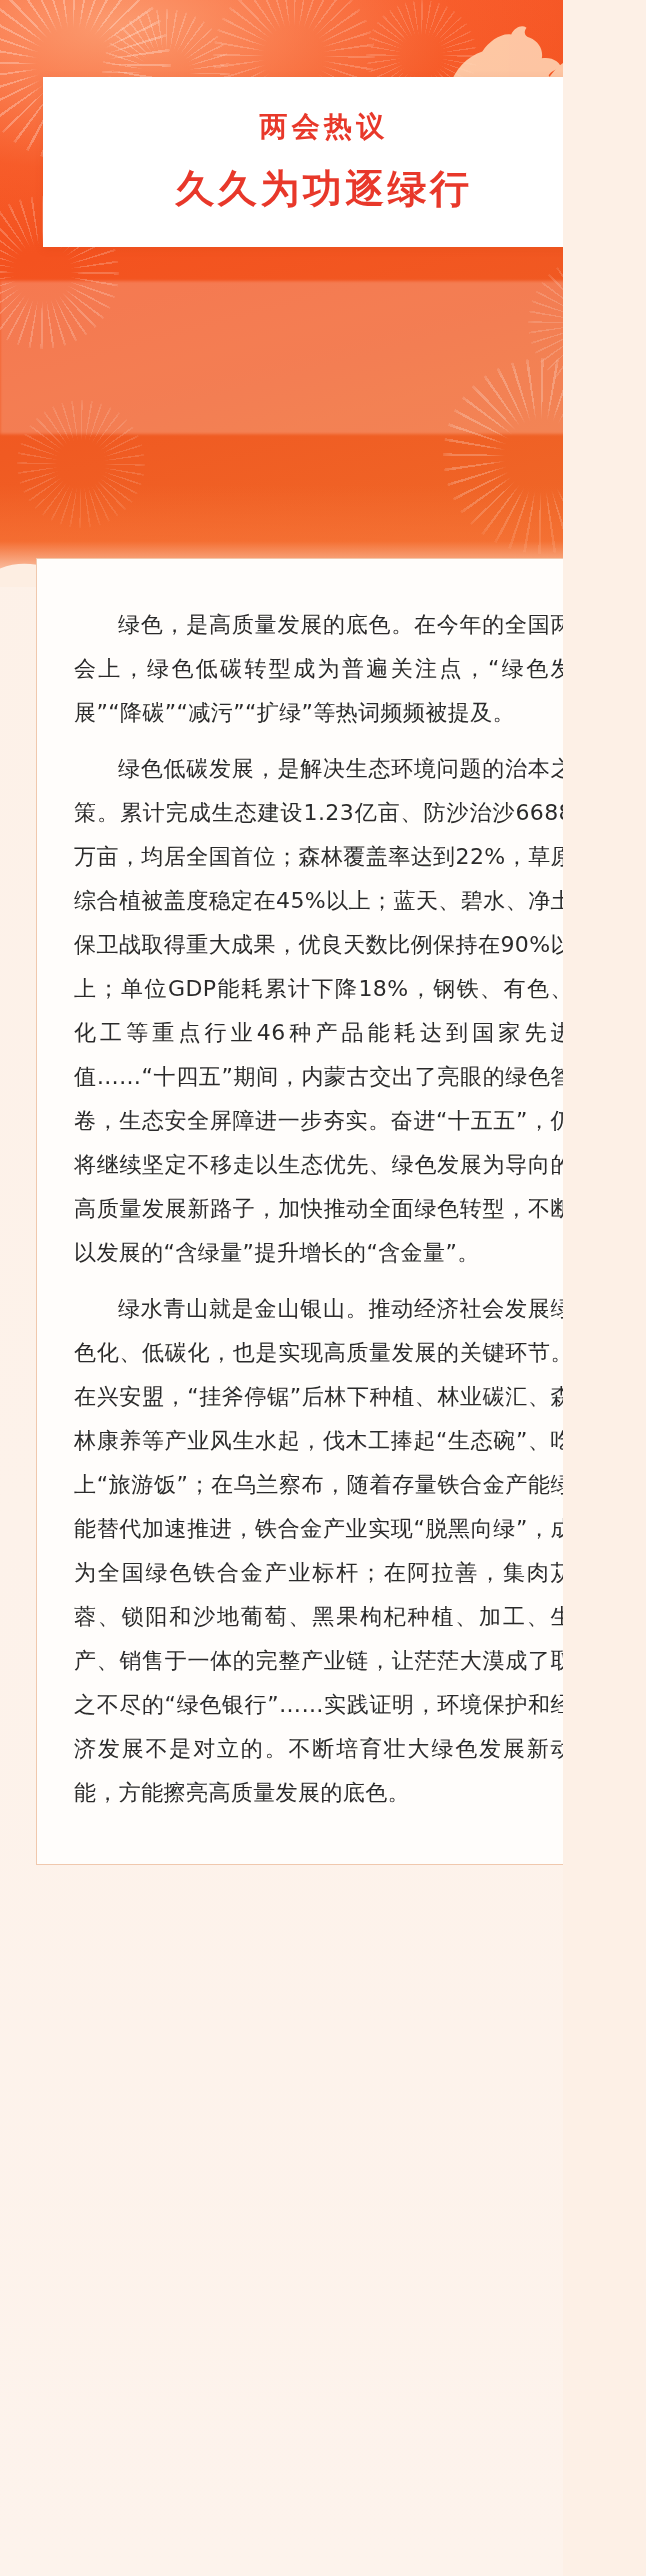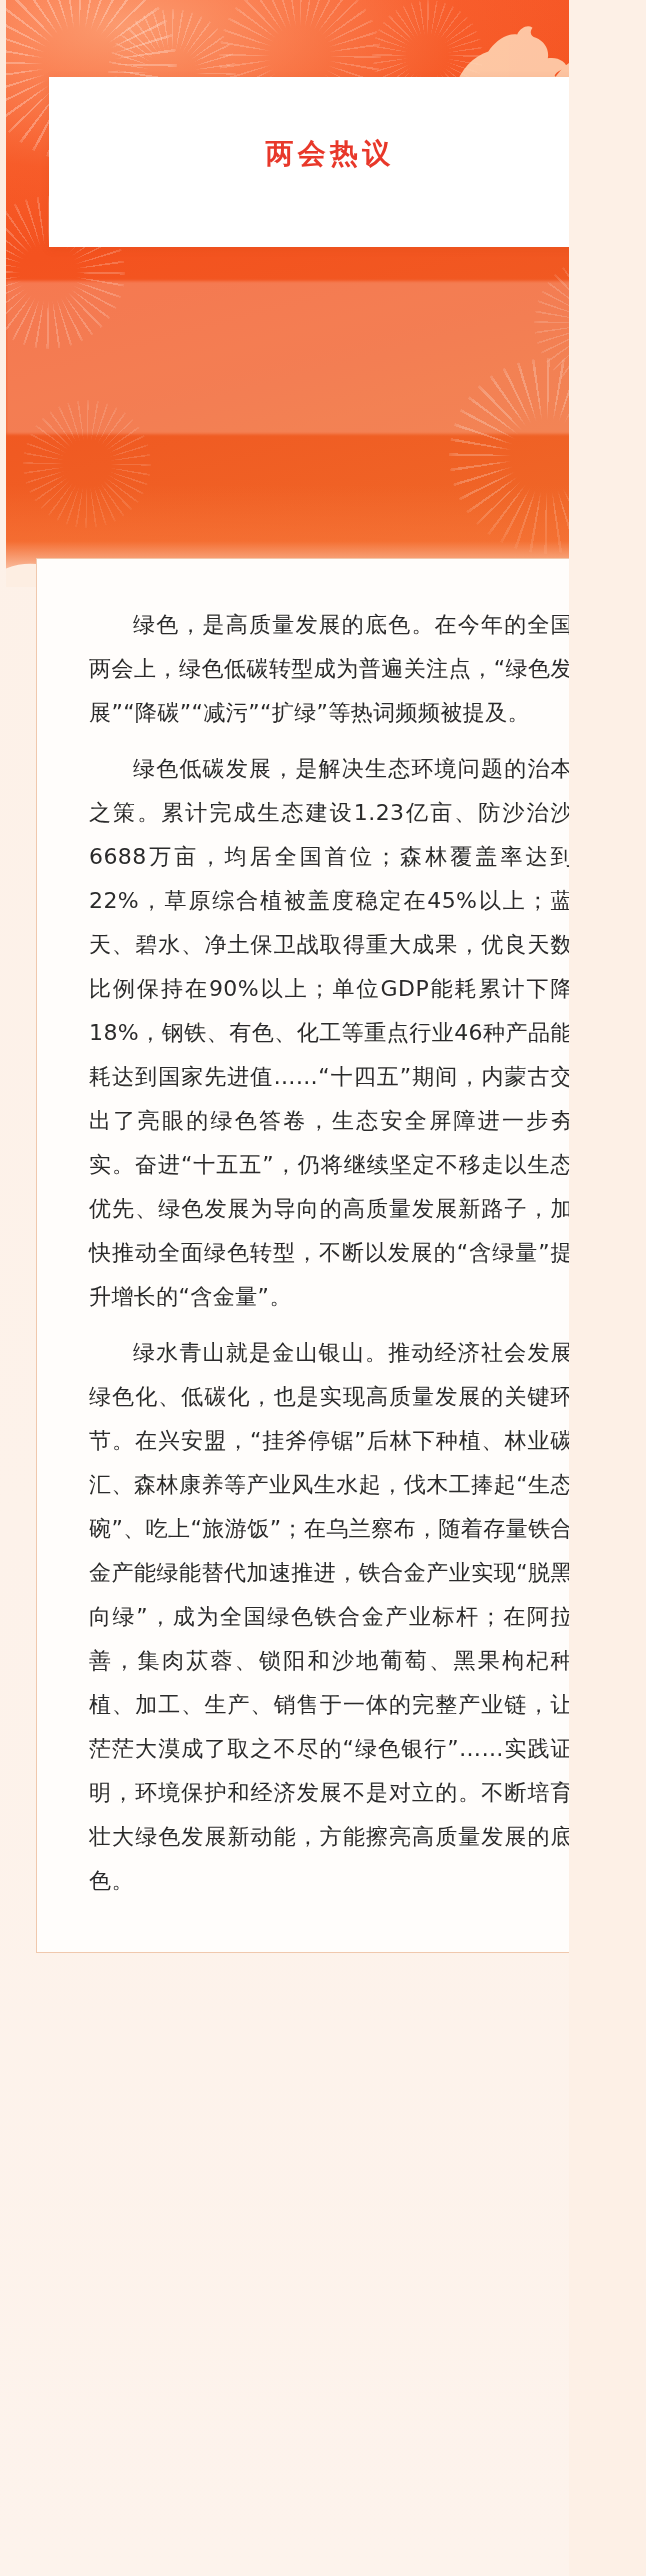--- a/index.html
+++ b/index.html
@@ -10,21 +10,20 @@
     width: 647px;
     background: #fdf0e6;
     font-family: "Liberation Sans", sans-serif;
   }
   .page {
     width: 563px;
     min-height: 2576px;
     position: relative;
     background: linear-gradient(180deg, #fde9dc 0%, #fdf1e8 18%, #fdf3ec 100%);
     overflow: hidden;
-    padding-left: 6px;
   }
 
   
   .banner {
     position: relative;
     width: 647px;
     height: 587px;
     background: linear-gradient(165deg, #f9582a 0%, #f4521f 35%, #f05a22 60%, #ef6c2a 100%);
     overflow: hidden;
   }
@@ -128,21 +127,21 @@
   }
   .article {
     margin: 0 auto;
     width: 575px;
     background: #fffdfb;
     border: 0.9px solid #f0c8ad;
     box-sizing: border-box;
     padding: 44px 37px 49px 37px;
   }
   .article p {
-    margin: 0 0 12px 15px;
+    margin: 0 0 12px 0;
     text-indent: 2em;
     font-size: 22px;
     line-height: 44px;
     color: #2a2a2a;
     text-align: justify;
     font-family: "DejaVu Sans", "Liberation Sans", sans-serif;
     letter-spacing: 0.4px;
   }
   .article p:last-child { margin-bottom: 0; }
 </style>
@@ -167,20 +166,21 @@
       <g fill="#ffd9b8" opacity="0.9">
         <path d="M18 96 C26 72 40 58 58 52 C66 40 80 30 92 32 C96 24 104 20 110 24 C106 30 108 34 114 36 C124 40 130 50 128 60 C140 58 150 64 152 74 C146 72 140 74 136 80 C142 88 142 98 136 106 L128 104 C132 96 130 88 124 84 C118 92 108 96 98 94 L104 108 L96 110 L86 92 C76 94 66 92 58 86 L50 104 L42 102 L48 84 C38 88 28 92 18 96 Z"></path>
         <path d="M128 100 C136 78 150 64 168 58 C176 46 190 36 202 38 C206 30 214 26 220 30 C216 36 218 40 224 42 C234 46 240 56 238 66 C236 72 230 76 224 76 C230 86 230 98 224 106 L216 104 C220 96 218 88 212 84 C206 92 196 96 186 94 L192 108 L184 110 L174 92 C164 94 154 92 146 86 L138 104 L130 102 Z"></path>
       </g>
     </svg>
 
     <div class="ink-band"></div>
 
     <div class="title-card">
       <div class="kicker">两会热议</div>
+      <div class="headline">久久为功逐绿行</div>
     </div>
 
     <div class="banner-bottom-fade"></div>
 
     <svg class="rag" viewBox="0 0 760 70" preserveAspectRatio="none">
       <path d="M0 46 C40 30 70 56 110 44 C150 32 180 58 220 48 C260 38 290 60 330 50 C370 40 400 62 440 52 C480 42 510 64 550 54 C590 44 620 66 660 56 C700 46 730 64 760 54 L760 70 L0 70 Z" fill="#fdeee2"></path>
     </svg>
   </div>
 
   <div class="article-wrap">

